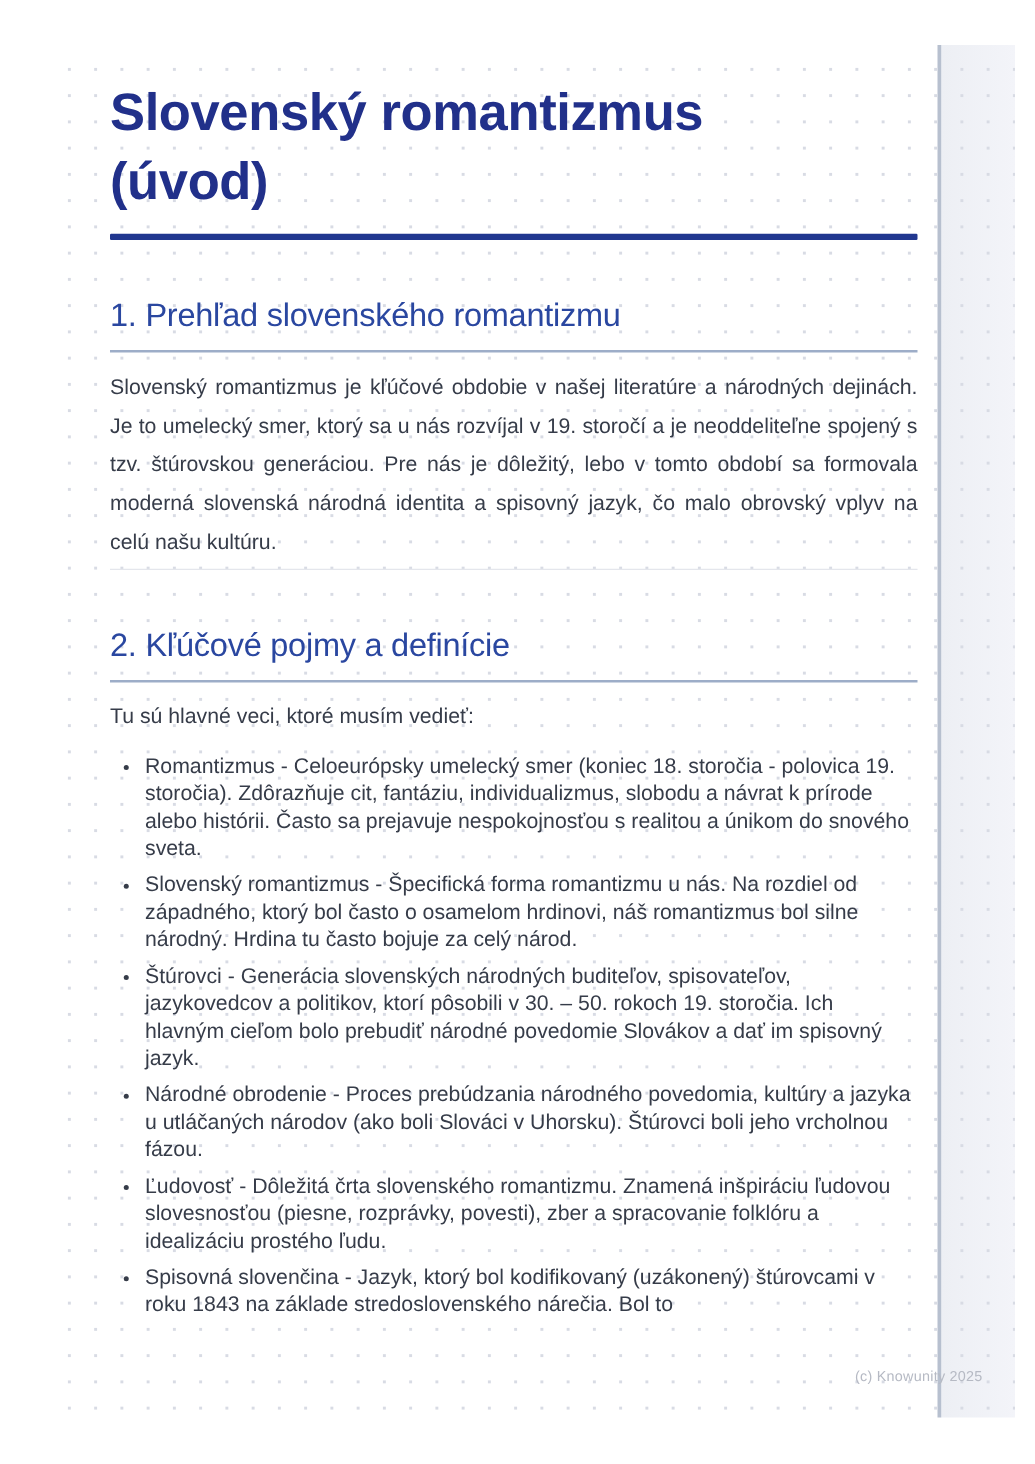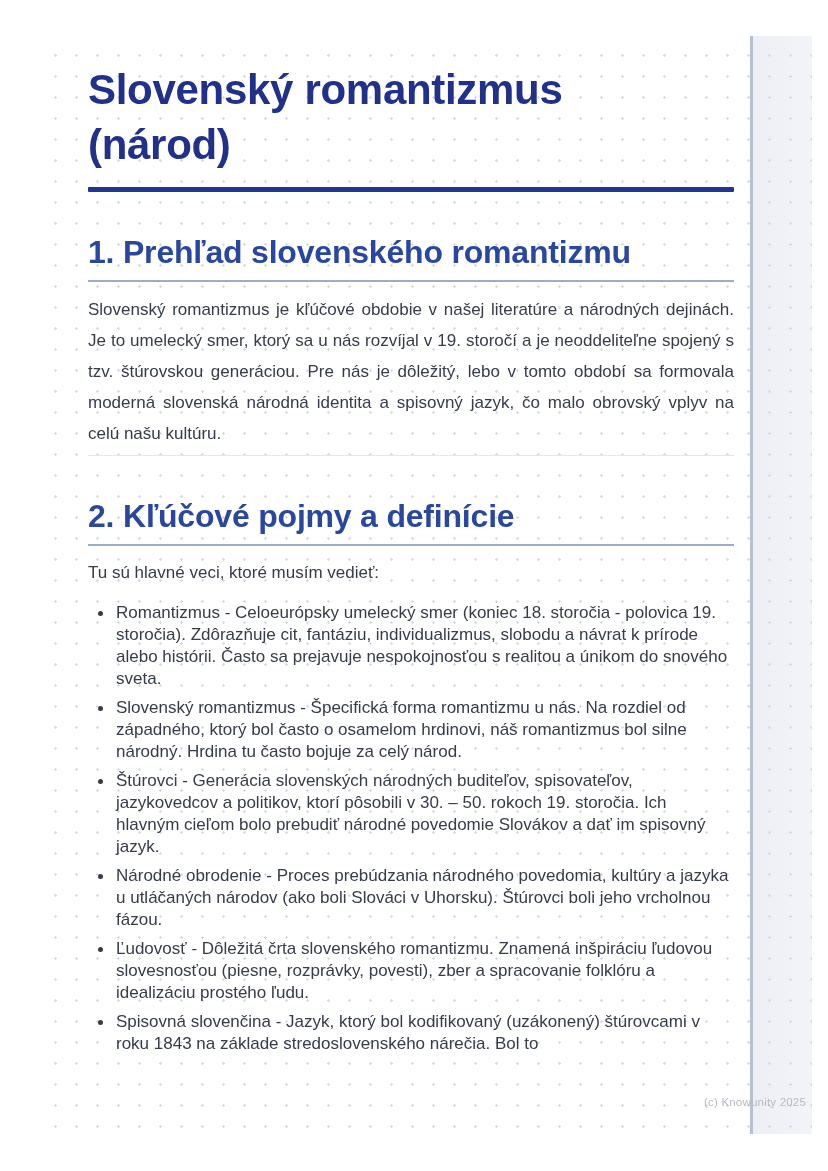--- a/index.html
+++ b/index.html
@@ -52,22 +52,22 @@
     font-weight: 800; letter-spacing: -0.3px;
     color: var(--navy);
   }
   h1 span { display: block; }
   .title-rule {
     height: 5px; background: var(--rule-navy);
     margin-top: 15px; border-radius: 1px;
   }
   h2 {
     margin: 42px 0 0 0;
-    font-size: 32px; line-height: 36px;
-    font-weight: 700; letter-spacing: -0.2px;
+    font-size: 26px; line-height: 36px;
+    font-weight: 400; letter-spacing: -0.2px;
     color: var(--heading-blue);
   }
   .h2-rule {
     height: 2px; background: var(--rule-light);
     margin-top: 10px;
   }
   .lead {
     margin: 12px 0 0 0;
     font-size: 17px; line-height: 31px;
     text-align: justify;
@@ -85,38 +85,38 @@
     padding-left: 26px;
   }
   ul.terms li {
     font-size: 17px; line-height: 22px;
     margin-bottom: 7px;
     padding-left: 2px;
   }
   ul.terms li::marker { color: var(--body-text); font-size: 15px; }
   .b { font-weight: 400; }
   .footer-copyright {
-    position: absolute; left: 704px; top: 1096px;
+    position: absolute; left: 684px; top: 1096px;
     font-size: 11.5px; letter-spacing: 0.2px;
     color: var(--footer-text);
     z-index: 5;
   }
 </style>
 </head>
 <body>
 
 <div class="edge-panel"></div>
 <div class="edge-line"></div>
 <div class="paper"></div>
 
 <div class="content">
 
   <h1>
     <span>Slovenský romantizmus</span>
-    <span>(národ)</span>
+    <span>(úvod)</span>
   </h1>
   <div class="title-rule"></div>
 
   <h2>1. Prehľad slovenského romantizmu</h2>
   <div class="h2-rule"></div>
 
   <p class="lead"><span>Slovenský romantizmus je kľúčové obdobie v našej literatúre a národných dejinách. Je to umelecký smer, ktorý sa u nás rozvíjal v 19. storočí a je neoddeliteľne spojený s tzv. </span><span class="b">štúrovskou generáciou</span><span>. Pre nás je dôležitý, lebo v tomto období sa formovala moderná slovenská národná identita a spisovný jazyk, čo malo obrovský vplyv na celú našu kultúru.</span></p>
 
   <div class="section-divider"></div>
 

